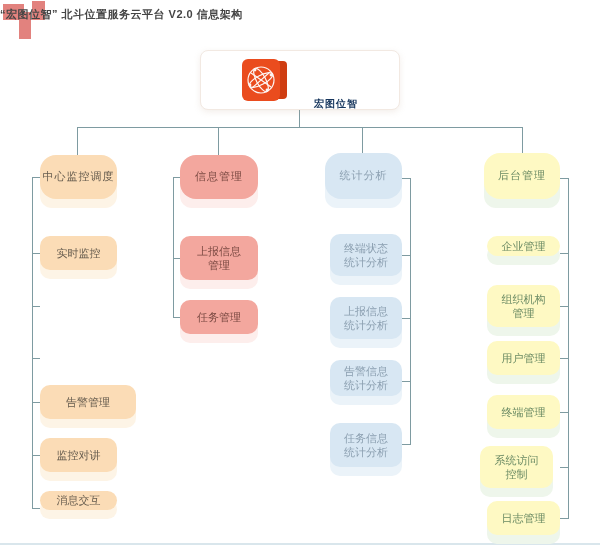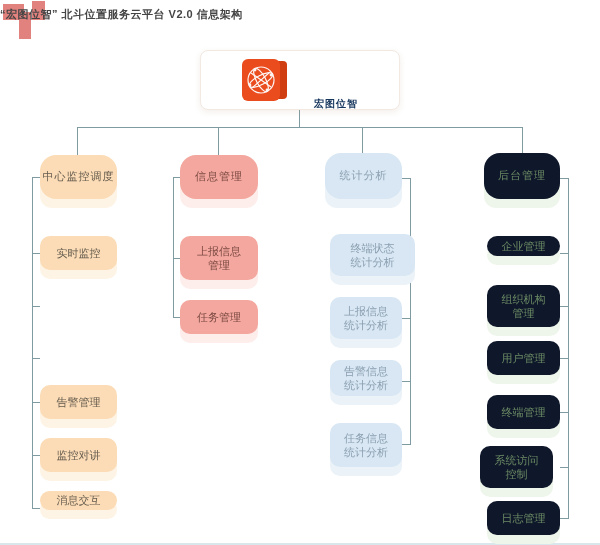--- a/index.html
+++ b/index.html
@@ -33,21 +33,21 @@
         font-weight:normal;font-size:11px;line-height:1.3;white-space:pre-line;}
   .hdr .face{font-size:11px;letter-spacing:1px;border-radius:16px;font-family:Liberation Mono, monospace;}
   .hdr .ghost{border-radius:12px;}
 
   .c1 .face{background:#fbdcb6;color:#665c4e;}
   .c1 .ghost{background:#fdf4e6;}
   .c2 .face{background:#f3a79e;color:#7c4a43;}
   .c2 .ghost{background:#fdeeec;}
   .c3 .face{background:#d8e7f3;color:#8b9fb0;}
   .c3 .ghost{background:#ebf3f9;}
-  .c4 .face{background:#0f172a;color:#6b8b64;}
+  .c4 .face{background:#fef9c3;color:#6b8b64;}
   .c4 .ghost{background:#eef6eb;}
 
   .bottom-edge{position:absolute;left:0;right:0;bottom:0;height:2px;background:#d9e6ec;}
 </style>
 </head>
 <body>
 
 <div class="canvas">
 
   <div class="sq sq1"></div>
@@ -92,21 +92,21 @@
   </div>
 
   <div class="node c1 hdr" style="left:40px;top:155px;width:77px;height:44px">
     <i class="ghost"></i>
     <b class="face">中心监控调度</b>
   </div>
   <div class="node c1" style="left:40px;top:236px;width:77px;height:34px">
     <i class="ghost"></i>
     <b class="face">实时监控</b>
   </div>
-  <div class="node c1" style="left:40px;top:385px;width:77px;height:34px">
+  <div class="node c1" style="left:40px;top:385px;width:96px;height:34px">
     <i class="ghost"></i>
     <b class="face">告警管理</b>
   </div>
   <div class="node c1" style="left:40px;top:438px;width:77px;height:34px">
     <i class="ghost"></i>
     <b class="face">监控对讲</b>
   </div>
   <div class="node c1" style="left:40px;top:491px;width:77px;height:19px">
     <i class="ghost"></i>
     <b class="face">消息交互</b>
@@ -123,21 +123,21 @@
   </div>
   <div class="node c2" style="left:180px;top:300px;width:78px;height:34px">
     <i class="ghost"></i>
     <b class="face">任务管理</b>
   </div>
 
   <div class="node c3 hdr" style="left:325px;top:153px;width:77px;height:46px">
     <i class="ghost"></i>
     <b class="face">统计分析</b>
   </div>
-  <div class="node c3" style="left:330px;top:234px;width:85px;height:42px">
+  <div class="node c3" style="left:330px;top:234px;width:72px;height:42px">
     <i class="ghost"></i>
     <b class="face">终端状态
 统计分析</b>
   </div>
   <div class="node c3" style="left:330px;top:297px;width:72px;height:42px">
     <i class="ghost"></i>
     <b class="face">上报信息
 统计分析</b>
   </div>
   <div class="node c3" style="left:330px;top:360px;width:72px;height:36px">

